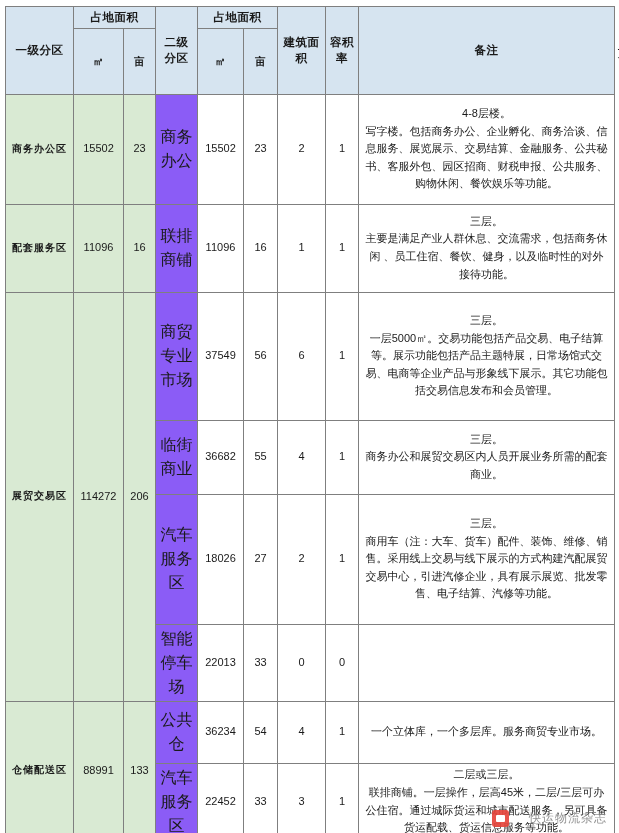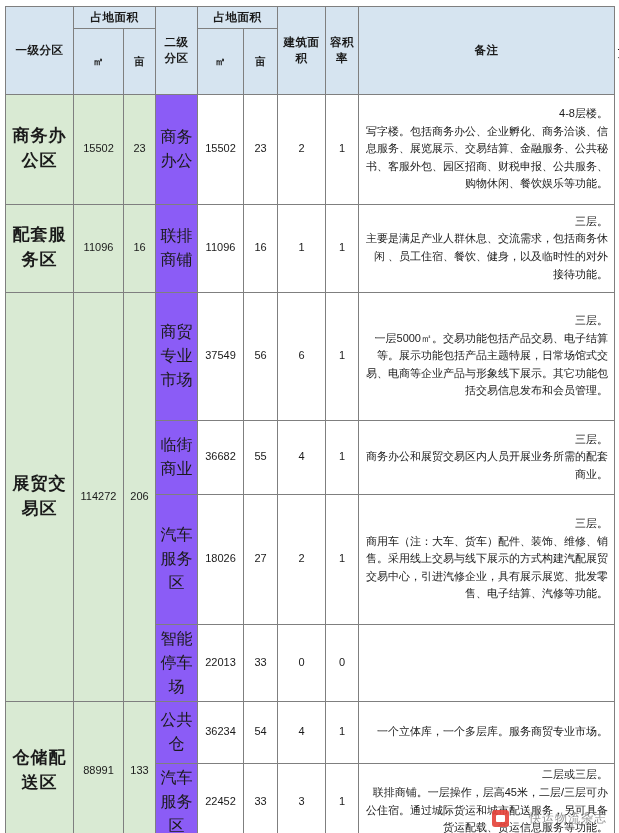--- a/index.html
+++ b/index.html
@@ -37,33 +37,33 @@
     background:#d6e4f0;
     font-weight:bold;
     font-size:11.5px;
     letter-spacing:.5px;
     margin-top:33px;
   }
   .hdr-sub{font-size:10.5px;font-weight:bold;}
   .lvl1{
     background:#d9ead3;
     font-weight:bold;
-    font-size:17px;
+    font-size:10px;
     letter-spacing:1px;
   }
   .numcell{background:#d9ead3;font-size:11px;}
   .lvl2{
     background:#8b5cf6;
     font-size:16px;
     line-height:1.5;
   }
   .plain{background:#ffffff;font-size:11px;}
   .remark{
     background:#ffffff;
-    text-align:right;
+    text-align:center;
     font-size:11px;
     line-height:1.6;
     padding:0 6px;
   }
   .watermark{
     position:absolute;
     right:12px;
     bottom:6px;
     display:flex;
     align-items:center;

